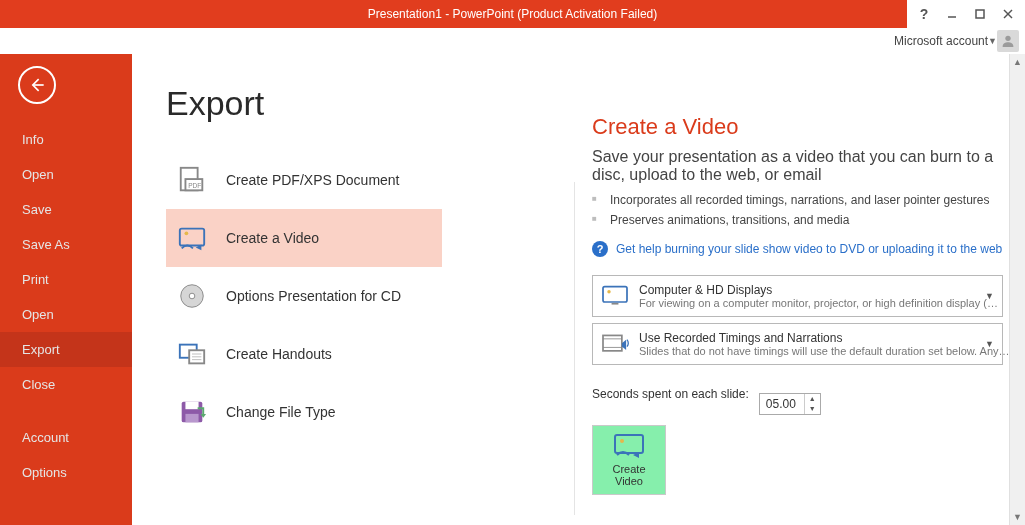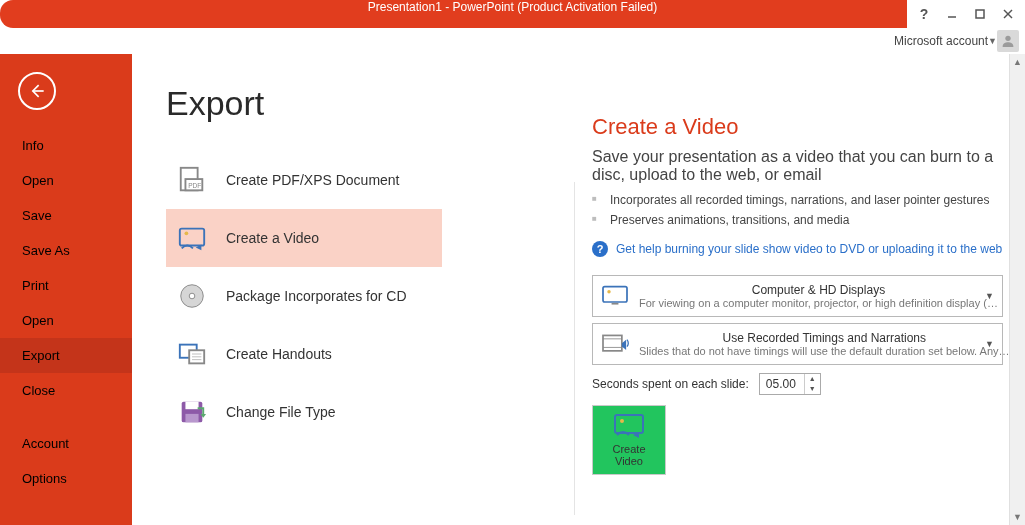--- a/index.html
+++ b/index.html
@@ -1,31 +1,31 @@
 <!DOCTYPE html>
 <html><head>
 <meta charset="utf-8">
 <style>
   * { box-sizing: border-box; margin: 0; padding: 0; font-family: "Segoe UI", Arial, sans-serif; }
   html, body { width: 1025px; height: 525px; overflow: hidden; background: #fff; }
 
-  .titlebar { height: 28px; background: #e13d1e; display: flex; position: relative; border-radius: 13px; }
+  .titlebar { height: 28px; background: #e13d1e; display: flex; align-items: center; position: relative; }
   .titlebar .title { color: #fff; font-size: 12px; margin: 0 auto; }
   .titlebar .win-controls { position: absolute; right: 0; top: 0; height: 28px; display: flex; align-items: center; background: #fff; padding: 0 4px; gap: 2px;}
   .titlebar .win-btn { width: 26px; height: 22px; display: flex; align-items: center; justify-content: center; color: #555; font-size: 14px; cursor: default;}
   .titlebar .win-btn svg { width: 12px; height: 12px; }
 
   .account-strip { height: 26px; background: #fff; display: flex; align-items: center; justify-content: flex-end; padding-right: 6px; font-size: 12px; color: #444;}
   .account-strip .avatar { width: 22px; height: 22px; background: #d9d9d9; border-radius: 2px; display:flex; align-items:center; justify-content:center;}
   .account-strip .avatar svg { width: 16px; height: 16px; fill: #9b9b9b; }
   .caret { font-size: 9px; color: #666; }
 
   .body-area { display: flex; height: calc(525px - 28px - 26px); }
 
-  .sidebar { width: 132px; background: #da3b1b; color: #000000; display: flex; flex-direction: column; padding-top: 18px;}
+  .sidebar { width: 132px; background: #da3b1b; color: #e5e5e5; display: flex; flex-direction: column; padding-top: 12px;}
   .back-circle { width: 38px; height: 38px; border: 2px solid #fff; border-radius: 50%; margin: 0 0 18px 18px; display: flex; align-items: center; justify-content: center; cursor: pointer;}
   .back-circle svg { width: 20px; height: 20px; stroke: #fff; fill: none; stroke-width: 2; }
   .nav-item { font-size: 13px; padding: 10px 0 10px 22px; cursor: pointer; }
   .nav-item.selected { background: #c4341a; }
   .nav-gap { height: 18px; }
 
   .content { flex: 1; display: flex; position: relative; }
   .scroll-track { position: absolute; right: 0; top: 0; bottom: 0; width: 16px; background: #f0f0f0; border-left: 1px solid #e0e0e0; display:flex; flex-direction:column; justify-content:space-between; align-items:center;}
   .scroll-arrow { width:100%; height:16px; display:flex; align-items:center; justify-content:center; color:#777; font-size:9px;}
 
@@ -41,33 +41,33 @@
 
   .section-title { color: #da3b1b; font-size: 22px; font-weight: 400; margin-bottom: 8px;}
   .desc { font-size: 16px; color: #444; margin-bottom: 6px; }
   .bullets { list-style: none; margin: 4px 0 10px 0; }
   .bullets li { font-size: 12px; color: #444; padding-left: 18px; position: relative; line-height: 1.7;}
   .bullets li::before { content: "■"; position: absolute; left: 0; top: 0; color: #bdbdbd; font-size: 8px; line-height: 2.2;}
   .help-row { display: flex; align-items: center; gap: 8px; margin: 8px 0 18px 0;}
   .help-icon { width: 16px; height: 16px; border-radius: 50%; background: #2a6fc9; color: #fff; font-size: 11px; font-weight: bold; display:flex; align-items:center; justify-content:center;}
   .help-link { color: #2a6fc9; font-size: 12px; cursor: pointer;}
 
-  .combo { border: 1px solid #b8b8b8; height: 42px; display:flex; align-items:center; padding: 4px 24px 4px 8px; gap: 10px; position: relative; margin-bottom: 6px; background:#fff; cursor:pointer;text-align:center;}
+  .combo { border: 1px solid #b8b8b8; height: 42px; display:flex; align-items:center; padding: 4px 24px 4px 8px; gap: 10px; position: relative; margin-bottom: 6px; background:#fff; cursor:pointer;}
   .combo .cicon { width: 30px; height: 28px; display:flex; align-items:center; justify-content:center;}
   .combo .cicon svg { width: 28px; height: 24px;}
   .combo .ctext .line1 { font-size: 12px; color: #333;}
   .combo .ctext .line2 { font-size: 11px; color: #777; max-width: 380px; white-space: nowrap; overflow: hidden; text-overflow: ellipsis;}
   .combo .drop { position: absolute; right: 8px; top: 50%; transform: translateY(-50%); font-size: 9px; color: #555;}
 
   .seconds-row { display:flex; align-items:center; gap: 10px; font-size: 12px; color:#333; margin: 8px 0 10px 0;}
-  .spinner { border: 1px solid #aaa; height: 22px; width: 62px; display:flex; align-items:center; position:relative; padding: 0 18px 0 6px; background:#fff;}
+  .spinner { border: 1px solid #aaa; height: 22px; width: 62px; display:flex; align-items:center; position:relative; padding: 0 18px 0 6px; background:#fff;margin-top:20px;}
   .spinner .spin-btns { position:absolute; right:0; top:0; bottom:0; width:16px; display:flex; flex-direction:column; border-left:1px solid #ccc;}
   .spinner .spin-btns div { flex:1; display:flex; align-items:center; justify-content:center; font-size:7px; color:#555; cursor:pointer;}
 
-  .create-btn { border: 1px solid #c9c9c9; width: 74px; height: 70px; display:flex; flex-direction:column; align-items:center; justify-content:center; gap:4px; font-size: 11px; color:#333; background:#22c55e; cursor:pointer;}
+  .create-btn { border: 1px solid #c9c9c9; width: 74px; height: 70px; display:flex; flex-direction:column; align-items:center; justify-content:center; gap:4px; font-size: 11px; color:#333; background:#86efac; cursor:pointer;}
   .create-btn svg { width: 32px; height: 26px;}
 
   .right-pane { position: absolute; left: 460px; top: 60px; right: 22px; }
 </style>
 </head>
 <body>
 
 <div class="titlebar">
   <span class="title">Presentation1 -  PowerPoint (Product Activation Failed)</span>
   <div class="win-controls">
@@ -149,21 +149,21 @@
           </span>
           <span>Create a Video</span>
         </div>
         <div class="export-item">
           <span class="eicon">
             <svg viewBox="0 0 32 32">
                 <circle cx="16" cy="16" r="12" fill="#d6d6d6" stroke="#888" stroke-width="1"></circle>
                 <circle cx="16" cy="16" r="3" fill="#fff" stroke="#888"></circle>
               </svg>
           </span>
-          <span>Package Incorporates for CD</span>
+          <span>Options Presentation for CD</span>
         </div>
         <div class="export-item">
           <span class="eicon">
             <svg viewBox="0 0 32 32">
                 <rect x="3" y="6" width="18" height="14" fill="none" stroke="#3b73b9" stroke-width="2"></rect>
                 <rect x="13" y="12" width="16" height="14" fill="#fff" stroke="#888" stroke-width="2"></rect>
                 <line x1="16" y1="16" x2="26" y2="16" stroke="#bbb"></line>
                 <line x1="16" y1="19" x2="26" y2="19" stroke="#bbb"></line>
                 <line x1="16" y1="22" x2="26" y2="22" stroke="#bbb"></line>
               </svg>

